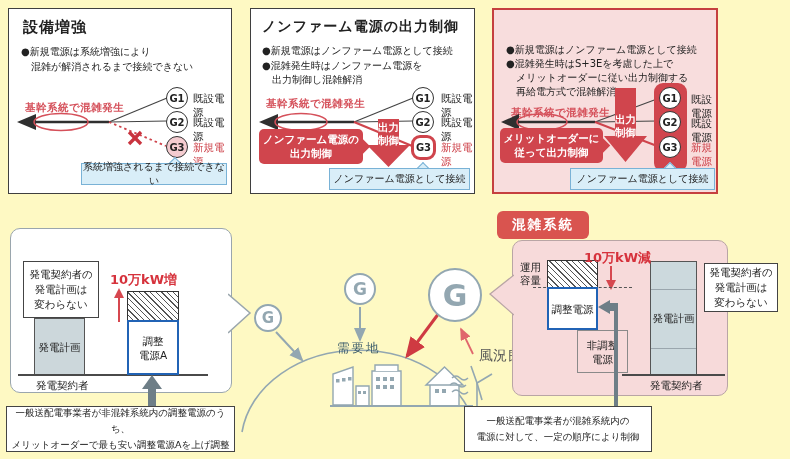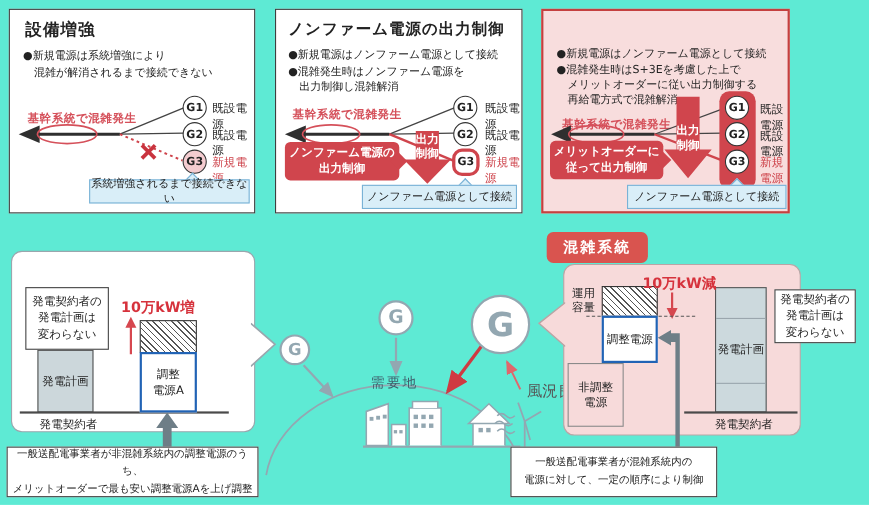--- a/index.html
+++ b/index.html
@@ -1,16 +1,16 @@
 <!DOCTYPE html>
 <html><head>
 <meta charset="utf-8">
 <style>
   html,body{margin:0;padding:0;background:#fff;}
-  .stage{position:relative;width:790px;height:459px;background:#5eead4;overflow:hidden;
+  .stage{position:relative;width:790px;height:459px;background:#fef9c3;overflow:hidden;
          font-family:"DejaVu Sans","Liberation Sans",sans-serif;color:#222;}
   .panel{position:absolute;background:#fff;border:1.5px solid #3f3f3f;box-sizing:border-box;}
   .panel-pink{position:absolute;background:#f8dddd;border:2px solid #c5403f;box-sizing:border-box;}
   .ptitle{position:absolute;font-weight:bold;font-size:15px;color:#222;letter-spacing:1px;}
   .ptitle.red{color:#cc2f38;}
   .bullets{position:absolute;font-size:10px;line-height:14.5px;white-space:pre-line;color:#222;}
   .congestion{position:absolute;font-size:10.5px;font-weight:bold;color:#d5505a;letter-spacing:0.5px;}
   .gcircle{position:absolute;width:22px;height:22px;border-radius:50%;border:1.5px solid #333;background:#fff;
            font-size:10px;font-weight:bold;display:flex;align-items:center;justify-content:center;box-sizing:border-box;z-index:3;}
   .gcircle.newpink{background:#f4ccd0;}
@@ -243,21 +243,21 @@
   <div class="round-panel" style="left:512px;top:240px;width:216px;height:156px;background:#f7dada;border:1.3px solid #b9a5a5;"></div>
   <svg class="svgabs" style="left:486px;top:274px;z-index:2;" width="28" height="42" viewBox="0 0 28 42">
     <path d="M28,1 L4,20 L28,41" fill="#f7dada" stroke="#b9a5a5" stroke-width="1.3"></path>
   </svg>
   <div class="badge redb" style="left:497px;top:211px;width:92px;height:28px;">混雑系統</div>
   <div class="groundlabel" style="left:520px;top:261px;white-space:pre-line;line-height:13px;">運用
 容量</div>
   <div class="dash" style="left:533px;top:287px;width:99px;"></div>
   <div class="hatch" style="left:547px;top:260px;width:51px;height:28px;"></div>
   <div class="bluebar" style="left:547px;top:287px;width:51px;height:43px;">調整電源</div>
-  <div class="pinkbar" style="left:516px;top:330px;width:51px;height:58px;">非調整
+  <div class="pinkbar" style="left:577px;top:330px;width:51px;height:43px;">非調整
 電源</div>
   <div class="delta" style="left:584px;top:249px;">10万kW減</div>
   <svg class="svgabs" style="left:602px;top:264px;" width="18" height="28" viewBox="0 0 18 28">
     <line x1="9" y1="2" x2="9" y2="19" stroke="#d6474f" stroke-width="2"></line>
     <polygon points="9,26 4,16 14,16" fill="#d6474f"></polygon>
   </svg>
   <div class="graybar" style="left:650px;top:261px;width:47px;height:114px;background:#ccd9dd;">
     <div class="innerline" style="top:27px;"></div>
     <div class="innerline" style="top:86px;"></div>
     <span>発電計画</span>

